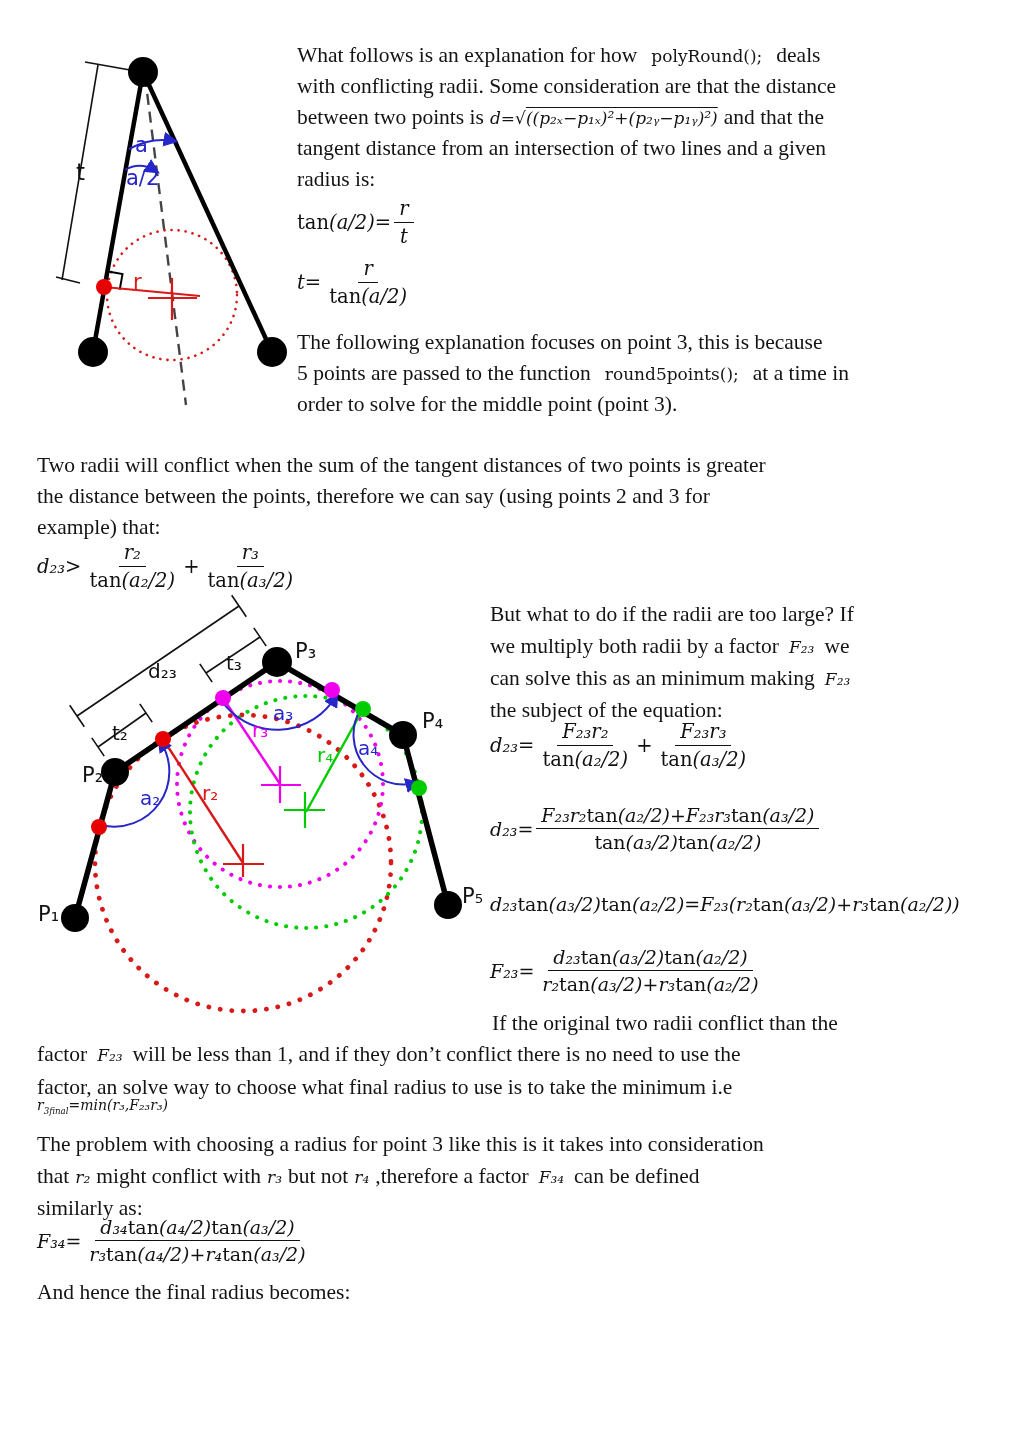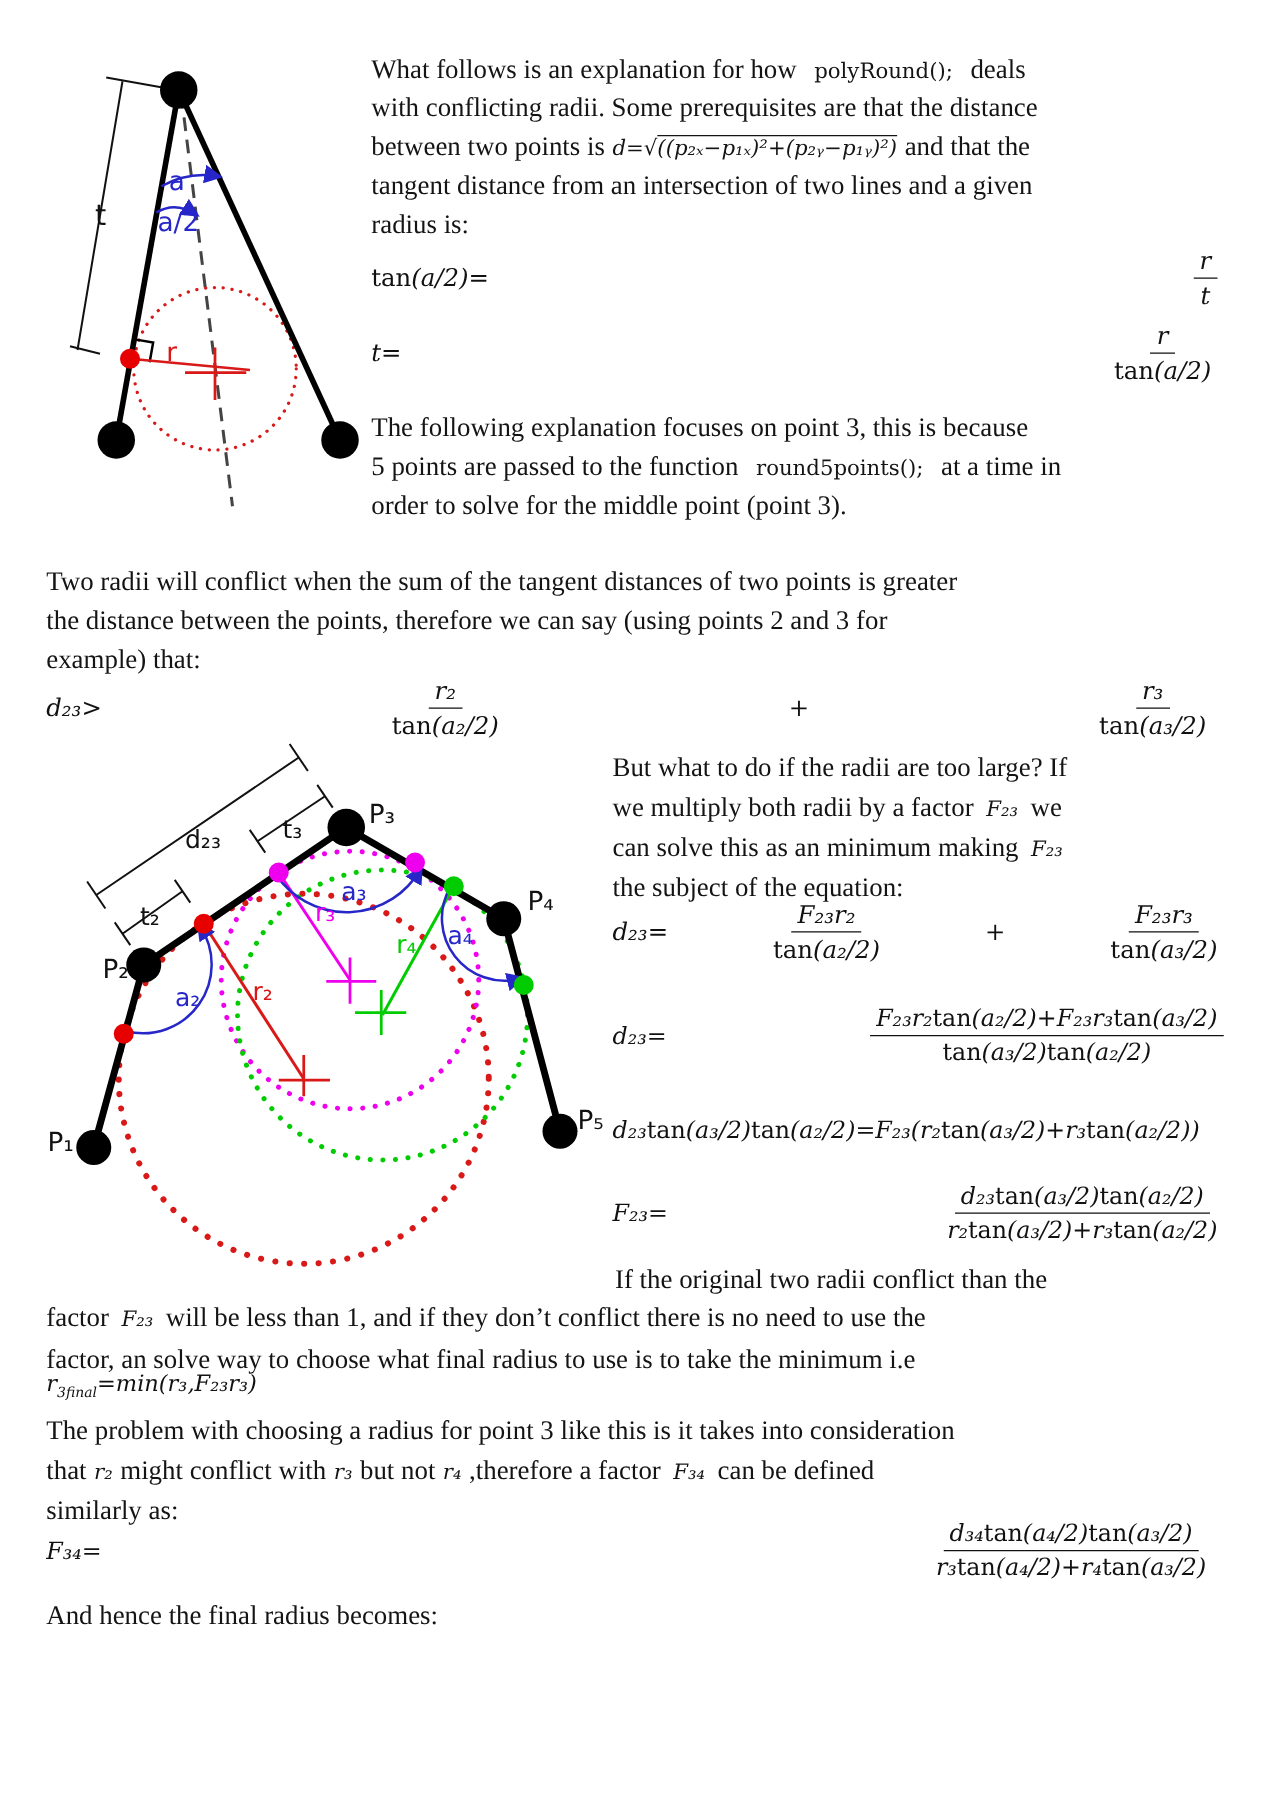--- a/index.html
+++ b/index.html
@@ -9,21 +9,21 @@
   .ln{display:block;}
   .lh31 .ln{height:31px;line-height:31px;}
   .lh32 .ln{height:32px;line-height:32px;}
   .lh33 .ln{height:33px;line-height:33px;}
   .mvar{font-family:"DejaVu Serif",serif;font-style:italic;font-size:17px;margin:0 10px;}
   .mcode{font-family:"DejaVu Serif",serif;font-size:17px;margin:0 14px;}
   .msmall{margin:0 6px;}
   .sqrtbar{text-decoration:overline;}
   .formula{position:absolute;font-family:"DejaVu Serif",serif;font-style:italic;
            font-size:19.5px;color:#111;white-space:nowrap;}
-  .eqline{display:flex;justify-content:space-between;align-items:center;}
+  .eqline{display:flex;justify-content:flex-start;align-items:center;}
   .frac{display:inline-flex;flex-direction:column;align-items:center;vertical-align:middle;margin:0 3px;}
   .frac .num{padding:0 5px 2px;border-bottom:1.4px solid #111;}
   .frac .den{padding:2px 5px 0;}
   .rm{font-style:normal;}
   sub{font-size:62%;line-height:0;}
   svg{position:absolute;overflow:visible;}
   .figlabel{font-family:"DejaVu Sans","Liberation Sans",sans-serif;}
 </style>
 </head>
 <body>
@@ -160,21 +160,21 @@
     <text class="figlabel" x="110" y="215" font-size="20" fill="#2626c9">a₂</text>
     <text class="figlabel" x="243" y="130" font-size="20" fill="#2626c9">a₃</text>
     <text class="figlabel" x="328" y="165" font-size="20" fill="#2626c9">a₄</text>
     <text class="figlabel" x="172" y="210" font-size="20" fill="#d91818">r₂</text>
     <text class="figlabel" x="222" y="147" font-size="20" fill="#ee00ee">r₃</text>
     <text class="figlabel" x="287" y="172" font-size="20" fill="#00cc00">r₄</text>
   </svg>
 
   <div class="p lh31" style="left:297px;top:40px;">
     <span class="ln"><span>What follows is an explanation for how</span><span class="mcode">polyRound();</span><span>deals</span></span>
-    <span class="ln">with conflicting radii. Some prerequisites are that the distance</span>
+    <span class="ln">with conflicting radii. Some consideration are that the distance</span>
     <span class="ln"><span>between two points is</span><span class="mvar msmall"><span>d=√</span><span class="sqrtbar">((p₂ₓ−p₁ₓ)²+(p₂ᵧ−p₁ᵧ)²)</span></span><span>and that the</span></span>
     <span class="ln">tangent distance from an intersection of two lines and a given</span>
     <span class="ln">radius is:</span>
   </div>
 
   <div class="formula" style="left:297px;top:197px;width:680px;">
     <div class="eqline">
       <span class="mfn"><span class="rm">tan</span>(a/2)=</span>
       <span class="frac">
           <span class="num mfn">r</span>
@@ -266,21 +266,21 @@
   </div>
 
   <div class="p lh31" style="left:492px;top:1008px;">
     <span class="ln">If the original two radii conflict than the</span>
   </div>
   <div class="p lh33" style="left:37px;top:1038px;">
     <span class="ln"><span>factor</span><span class="mvar">F₂₃</span><span>will be less than 1, and if they don’t conflict there is no need to use the</span></span>
     <span class="ln">factor, an solve way to choose what final radius to use is to take the minimum i.e</span>
   </div>
 
-  <div class="formula" style="left:37px;top:1097px;width:936px;font-size:18px;">
+  <div class="formula" style="left:37px;top:1097px;width:936px;font-size:14px;">
     <div class="eqline">
       <span><span>r</span><sub>3final</sub><span class="mfn">=min(r₃,F₂₃r₃)</span></span>
     </div>
   </div>
 
   <div class="p lh32" style="left:37px;top:1128px;">
     <span class="ln">The problem with choosing a radius for point 3 like this is it takes into consideration</span>
     <span class="ln"><span>that</span><span class="mvar msmall">r₂</span><span>might conflict with</span><span class="mvar msmall">r₃</span><span>but not</span><span class="mvar msmall">r₄</span><span>,therefore a factor</span><span class="mvar">F₃₄</span><span>can be defined</span></span>
     <span class="ln">similarly as:</span>
   </div>

